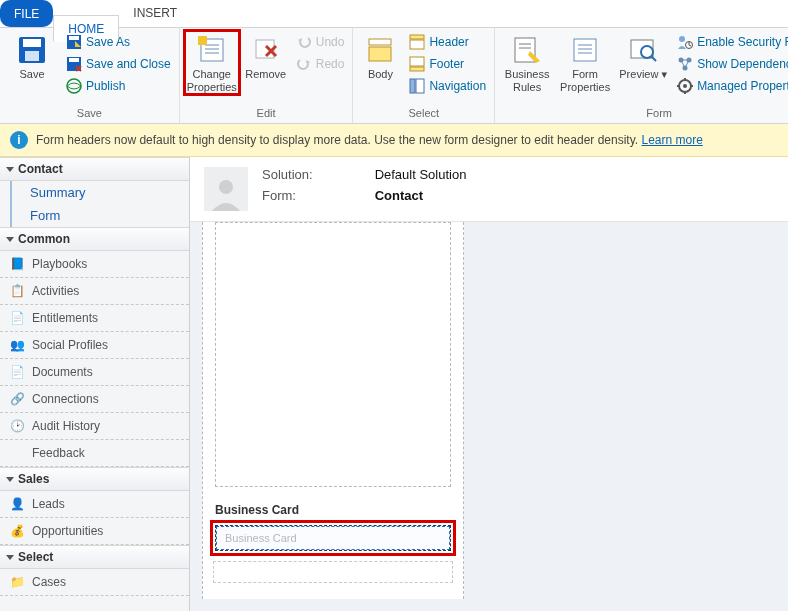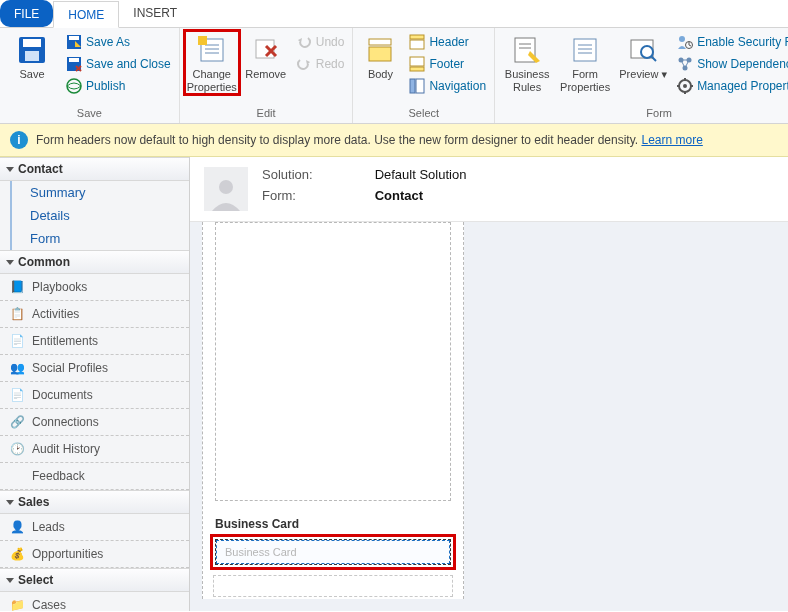--- a/index.html
+++ b/index.html
@@ -2,21 +2,21 @@
 <html><head>
 <meta charset="utf-8">
 <style>
   * { box-sizing: border-box; margin: 0; padding: 0; font-family: "Segoe UI", Tahoma, sans-serif; }
   body { width: 788px; height: 612px; overflow: hidden; background: #fff; font-size: 12px; color: #333; }
 
   
   .tabs { display: flex; height: 28px; border-bottom: 1px solid #d4d4d4; background: #fff; }
   .tab { padding: 6px 14px 0; font-size: 12px; color: #444; cursor: pointer; }
   .tab-file { background: #0b62c4; color: #fff; padding-top: 7px; border-radius: 10px; }
-  .tab-active { border: 1px solid #d4d4d4; border-bottom: 1px solid #fff; color: #0b62c4; background: #fff; position: relative; top: 1px; }
+  .tab-active { border: 1px solid #d4d4d4; border-bottom: 1px solid #fff; color: #0b62c4; background: #fff; position: relative; top: 15px; }
 
   
   .ribbon { display: flex; background: #f7f8fa; border-bottom: 1px solid #d4d4d4; height: 96px; }
   .group { display: flex; flex-direction: column; border-right: 1px solid #e0e0e0; padding: 4px 6px 2px; position: relative; }
   .group-row { display: flex; flex: 1; align-items: flex-start; gap: 6px; }
   .group-label { text-align: center; font-size: 11px; color: #666; padding-top: 2px; height: 16px; }
   .rbtn { display: flex; align-items: center; gap: 4px; font-size: 12px; color: #0369a1; padding: 2px 2px; cursor: pointer; white-space: nowrap; }
   .rbtn .ricon { width: 16px; height: 16px; display: inline-flex; align-items: center; justify-content: center; }
   .rbtn.disabled { color: #c0c0c0; }
   .bigbtn { display: flex; flex-direction: column; align-items: center; justify-content: flex-start; width: 52px; padding-top: 2px; cursor: pointer; }
@@ -45,21 +45,21 @@
   
   .main { flex: 1; display: flex; flex-direction: column; }
   .form-header { display: flex; gap: 14px; padding: 10px 14px; border-bottom: 1px solid #e4e4e4; }
   .avatar { width: 44px; height: 44px; background: #edeef0; display: flex; align-items: flex-end; justify-content: center; }
   .form-header-lines { display: flex; flex-direction: column; gap: 6px; font-size: 13px; }
   .form-header-lines .lbl { color: #555; display: inline-block; width: 62px; }
   .form-header-lines .val { color: #111; padding-left: 47px; }
   .form-header-lines .bold { font-weight: bold; }
 
   .canvas { flex: 1; background: #eef1f6; padding: 0 12px 12px; overflow: hidden; position: relative; }
-  .col-outer { width: 262px; background: #fff; border-left: 1px dashed #b8b8b8; border-right: 1px dashed #b8b8b8; height: 100%; padding: 0 6px 2px; display: flex; flex-direction: column; }
+  .col-outer { width: 262px; background: #fff; border-left: 1px dashed #b8b8b8; border-right: 1px dashed #b8b8b8; height: 100%; padding: 0 6px 16px; display: flex; flex-direction: column; }
   .blank-region { flex: 1; border: 1px dashed #b8b8b8; margin: 0 6px 14px; background: #fff; }
   .section-title { font-weight: bold; font-size: 12px; color: #333; margin: 2px 6px 6px; }
   .field-wrap { outline: 3px solid #d40000; padding: 3px; margin: 0 4px; }
   .field-row { border: 1px dashed #1a6dc0; background: #fafcff; padding: 5px 8px; color: #b6b6b6; font-size: 11px; position: relative; }
   .field-row::before { content:""; position:absolute; inset:-2px; border:1px dashed #333; pointer-events:none; }
   .dash-bottom { height: 22px; border: 1px dashed #c8c8c8; margin: 8px 4px 0; }
 
   svg { display: block; }
 </style>
 </head>
@@ -302,21 +302,20 @@
 
 <div class="workspace">
 
   <div class="sidebar">
 
     <div class="grp-hdr">
         <span class="arrow"></span>
         <span>Contact</span>
       </div>
     <div class="nav-item">Summary</div>
-    <div class="nav-item">Details</div>
     <div class="nav-item">Form</div>
 
     <div class="grp-hdr">
         <span class="arrow"></span>
         <span>Common</span>
       </div>
     <div class="nitem">
         <span class="nicon">📘</span>
         <span>Playbooks</span>
       </div>

